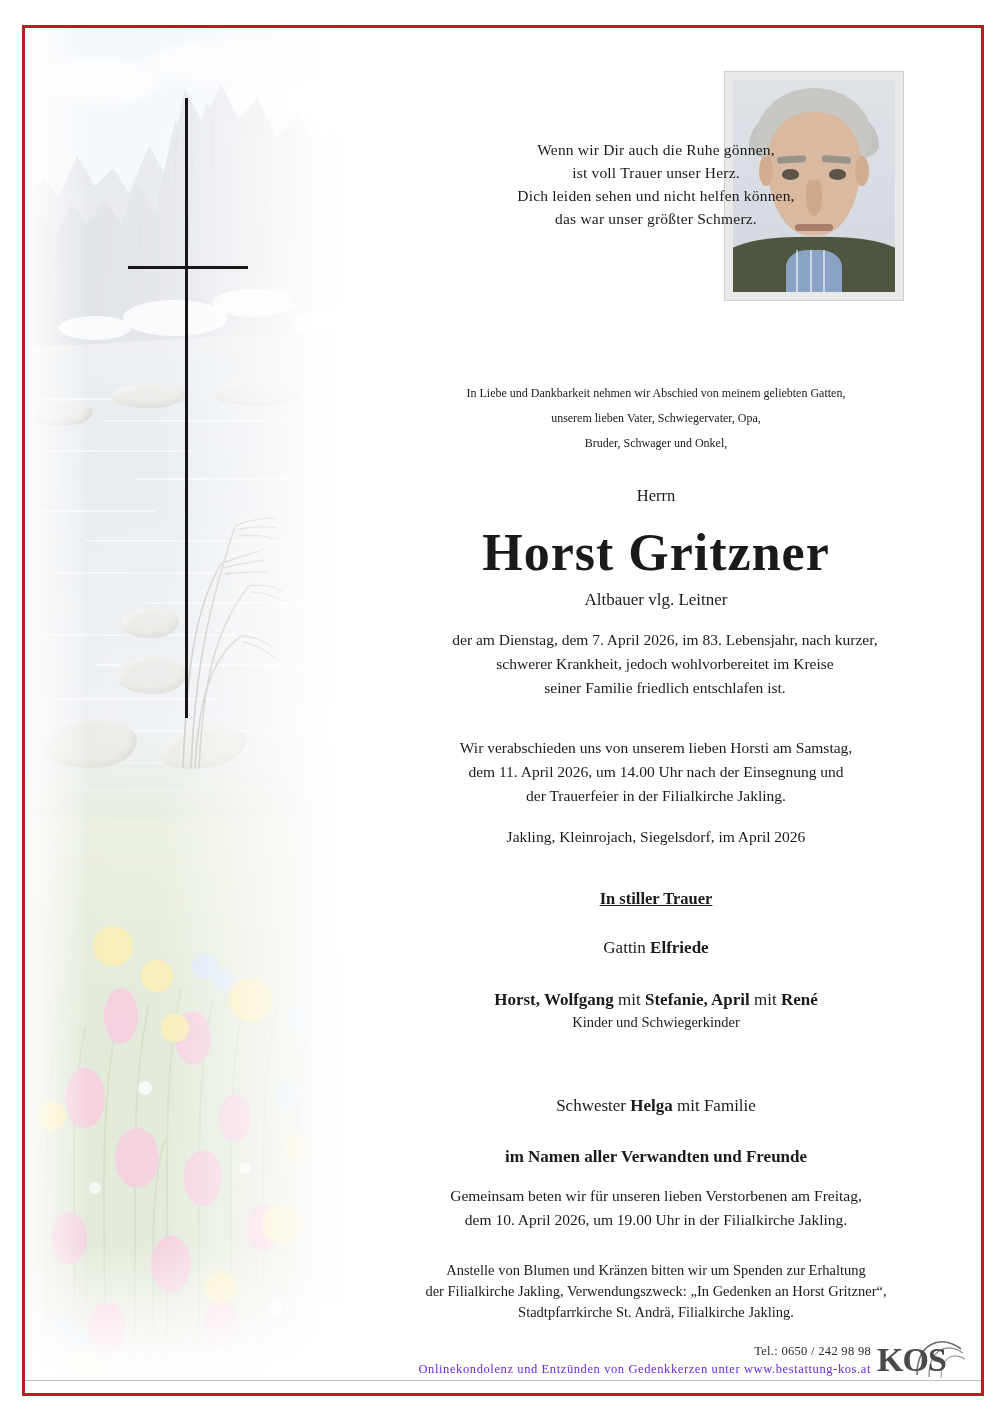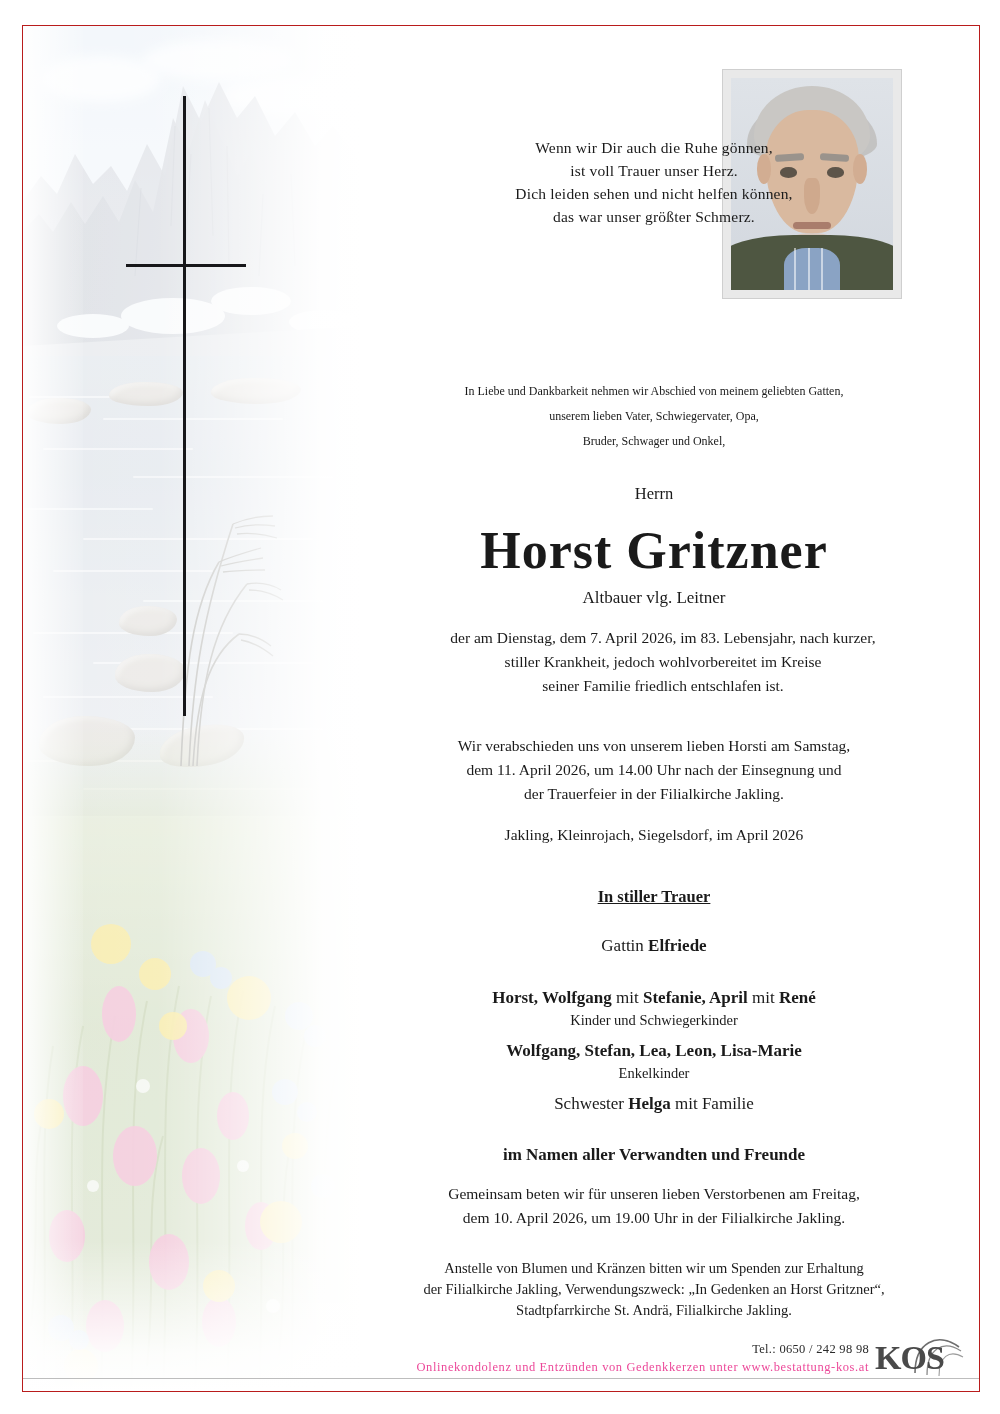--- a/index.html
+++ b/index.html
@@ -1,20 +1,20 @@
 <!DOCTYPE html>
 <html><head>
 <meta charset="utf-8">
 <style>
   html,body{margin:0;padding:0;background:#ffffff;}
   body{width:1000px;height:1414px;font-family:"Liberation Serif",serif;overflow:hidden;}
 
   .page{
     position:absolute; left:22px; top:25px; width:956px; height:1365px;
-    background:#ffffff; border:1px solid #b91c1c; overflow:hidden;
+    background:#ffffff; border:3px solid #b91c1c; overflow:hidden;
     box-shadow:0 0 0 0 transparent;
   }
 
   
   .artstrip{position:absolute;left:0;top:0;width:340px;height:1365px;overflow:hidden;}
   .art-layer{position:absolute;left:0;top:0;width:340px;height:1365px;}
 
   
   .sky{position:absolute;left:0;top:0;width:340px;height:330px;
     background:linear-gradient(180deg,#dfe9f4 0%,#e8eff7 45%,#eef3f8 100%);}
@@ -89,21 +89,21 @@
   .fam .line{font-size:17px;line-height:24px;}
   .fam .role{font-size:14.5px;line-height:21px;}
   .b{font-weight:bold;}
   .prayer{position:absolute;left:0;top:1156px;width:650px;font-size:15.5px;line-height:24px;}
   .donation{position:absolute;left:0;top:1232px;width:650px;font-size:14.5px;line-height:21px;}
 
   
   .footer{position:absolute;left:0;bottom:0;width:956px;height:56px;}
   .footer-rule{position:absolute;left:0;bottom:12px;width:956px;height:1px;background:#bdbdbd;}
   .tel{position:absolute;right:110px;bottom:34px;font-size:12.5px;color:#2a2a2a;letter-spacing:.3px;}
-  .online{position:absolute;right:110px;bottom:16px;font-size:12.5px;color:#ec4899;letter-spacing:.6px;white-space:nowrap;}
+  .online{position:absolute;right:110px;bottom:16px;font-size:12.5px;color:#6d28d9;letter-spacing:.6px;white-space:nowrap;}
   .kos{position:absolute;right:4px;bottom:12px;width:100px;height:46px;text-decoration:underline;}
   .kos-text{position:absolute;left:0;bottom:2px;font-size:34px;font-weight:bold;color:#4a4a4a;
     font-family:"Liberation Serif",serif;letter-spacing:-1px;}
 </style>
 </head>
 <body>
 
 <div class="page">
 
   <div class="artstrip">
@@ -297,21 +297,21 @@
       <div>unserem lieben Vater, Schwiegervater, Opa,</div>
       <div>Bruder, Schwager und Onkel,</div>
     </div>
 
     <div class="herrn">Herrn</div>
     <div class="bigname">Horst Gritzner</div>
     <div class="subname">Altbauer vlg. Leitner</div>
 
     <div class="death">
       <div>der am Dienstag, dem 7. April 2026, im 83. Lebensjahr, nach kurzer,</div>
-      <div>stiller Krankheit, jedoch wohlvorbereitet im Kreise</div>
+      <div>schwerer Krankheit, jedoch wohlvorbereitet im Kreise</div>
       <div>seiner Familie friedlich entschlafen ist.</div>
     </div>
 
     <div class="service">
       <div>Wir verabschieden uns von unserem lieben Horsti am Samstag,</div>
       <div>dem 11. April 2026, um 14.00 Uhr nach der Einsegnung und</div>
       <div>der Trauerfeier in der Filialkirche Jakling.</div>
     </div>
 
     <div class="place">Jakling, Kleinrojach, Siegelsdorf, im April 2026</div>
@@ -324,26 +324,20 @@
       </div>
     </div>
 
     <div class="fam" style="top:960px;">
       <div class="line">
         <span class="b">Horst, Wolfgang</span><span> mit </span><span class="b">Stefanie, April</span><span> mit </span><span class="b">René</span>
       </div>
       <div class="role">Kinder und Schwiegerkinder</div>
     </div>
 
-    <div class="fam" style="top:1013px;">
-      <div class="line">
-        <span class="b">Wolfgang, Stefan, Lea, Leon, Lisa-Marie</span>
-      </div>
-      <div class="role">Enkelkinder</div>
-    </div>
 
     <div class="fam" style="top:1066px;">
       <div class="line">
         <span>Schwester </span><span class="b">Helga</span><span> mit Familie</span>
       </div>
     </div>
 
     <div class="fam" style="top:1117px;">
       <div class="line b">im Namen aller Verwandten und Freunde</div>
     </div>

